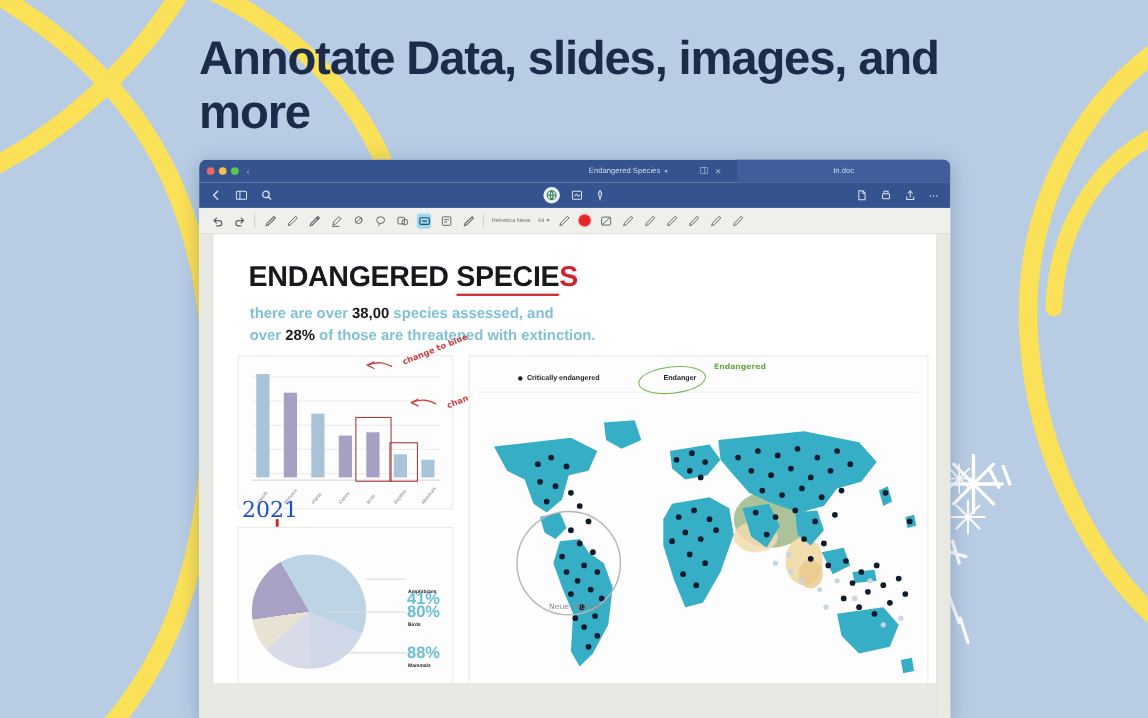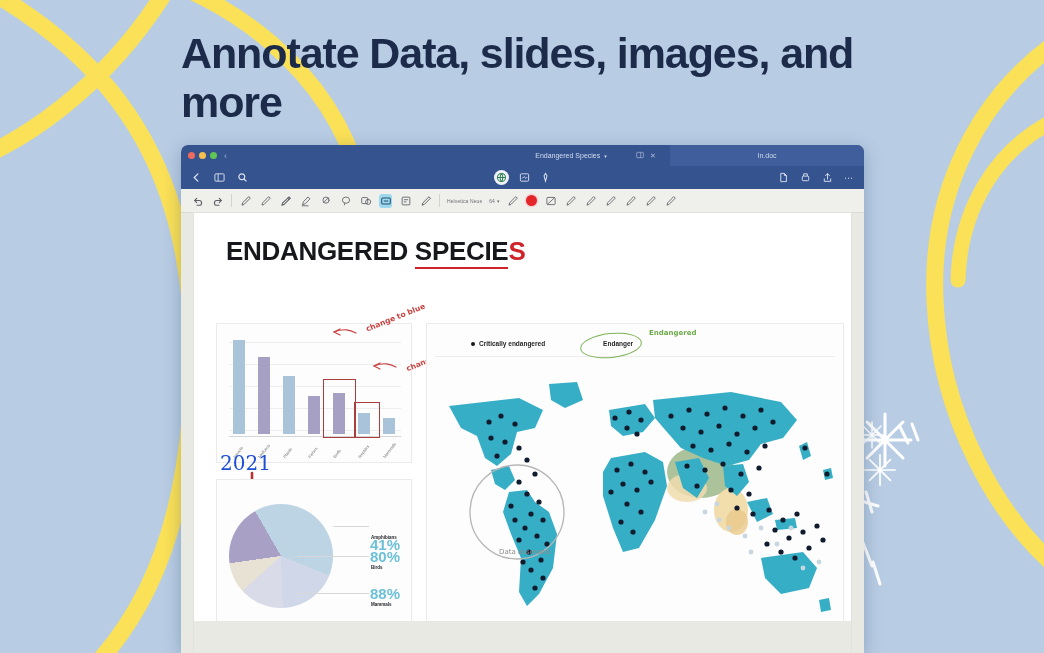--- a/index.html
+++ b/index.html
@@ -476,20 +476,24 @@
     </span>
   </div>
 
   <div style="position:relative;height:440px;background:#e9e9e4;">
   <div class="page">
 
     <div class="doc-title">
       <span>ENDANGERED </span><span class="und">SPECIE</span><span class="redS">S</span>
     </div>
 
+    <div class="doc-sub">
+      <span><span>there are over </span><b>38,00</b><span> species assessed, and</span></span><br>
+      <span><span>over </span><b>28%</b><span> of those are threatened with extinction.</span></span>
+    </div>
 
     <div class="card card-bars">
       <div class="gridline" style="top:18px;"></div>
       <div class="gridline" style="top:40px;"></div>
       <div class="gridline" style="top:62px;"></div>
       <div class="gridline" style="top:84px;"></div>
       <div class="gridline" style="top:106px;"></div>
       <div class="gridline" style="top:112px;background:#d6d6d6;"></div>
 
       <div class="bar blue" style="left:16px;  height:94px;"></div>
@@ -695,21 +699,21 @@
           <circle cx="372" cy="206" r="2.4"></circle>
               <circle cx="388" cy="200" r="2.4"></circle>
               <circle cx="320" cy="190" r="2.4"></circle>
           <circle cx="288" cy="158" r="2.4"></circle>
               <circle cx="274" cy="150" r="2.4"></circle>
         </g>
 
         <circle cx="86" cy="150" r="47" fill="none" stroke="#b6b6b6" stroke-width="1.3"></circle>
       </svg>
 
-      <span class="grey-anno" style="left:72px; top:224px;">Data assessed</span>
+      <span class="grey-anno" style="left:72px; top:224px;">Neue sources</span>
 
       <svg style="position:absolute;left:12px;bottom:22px;width:394px;height:22px;" viewBox="0 0 394 22">
         <path d="M0 0 Q 197 30 394 0 L394 0 L0 0 Z" fill="#35aec6"></path>
       </svg>
 
     </div>
 
   </div>
   </div>
 

